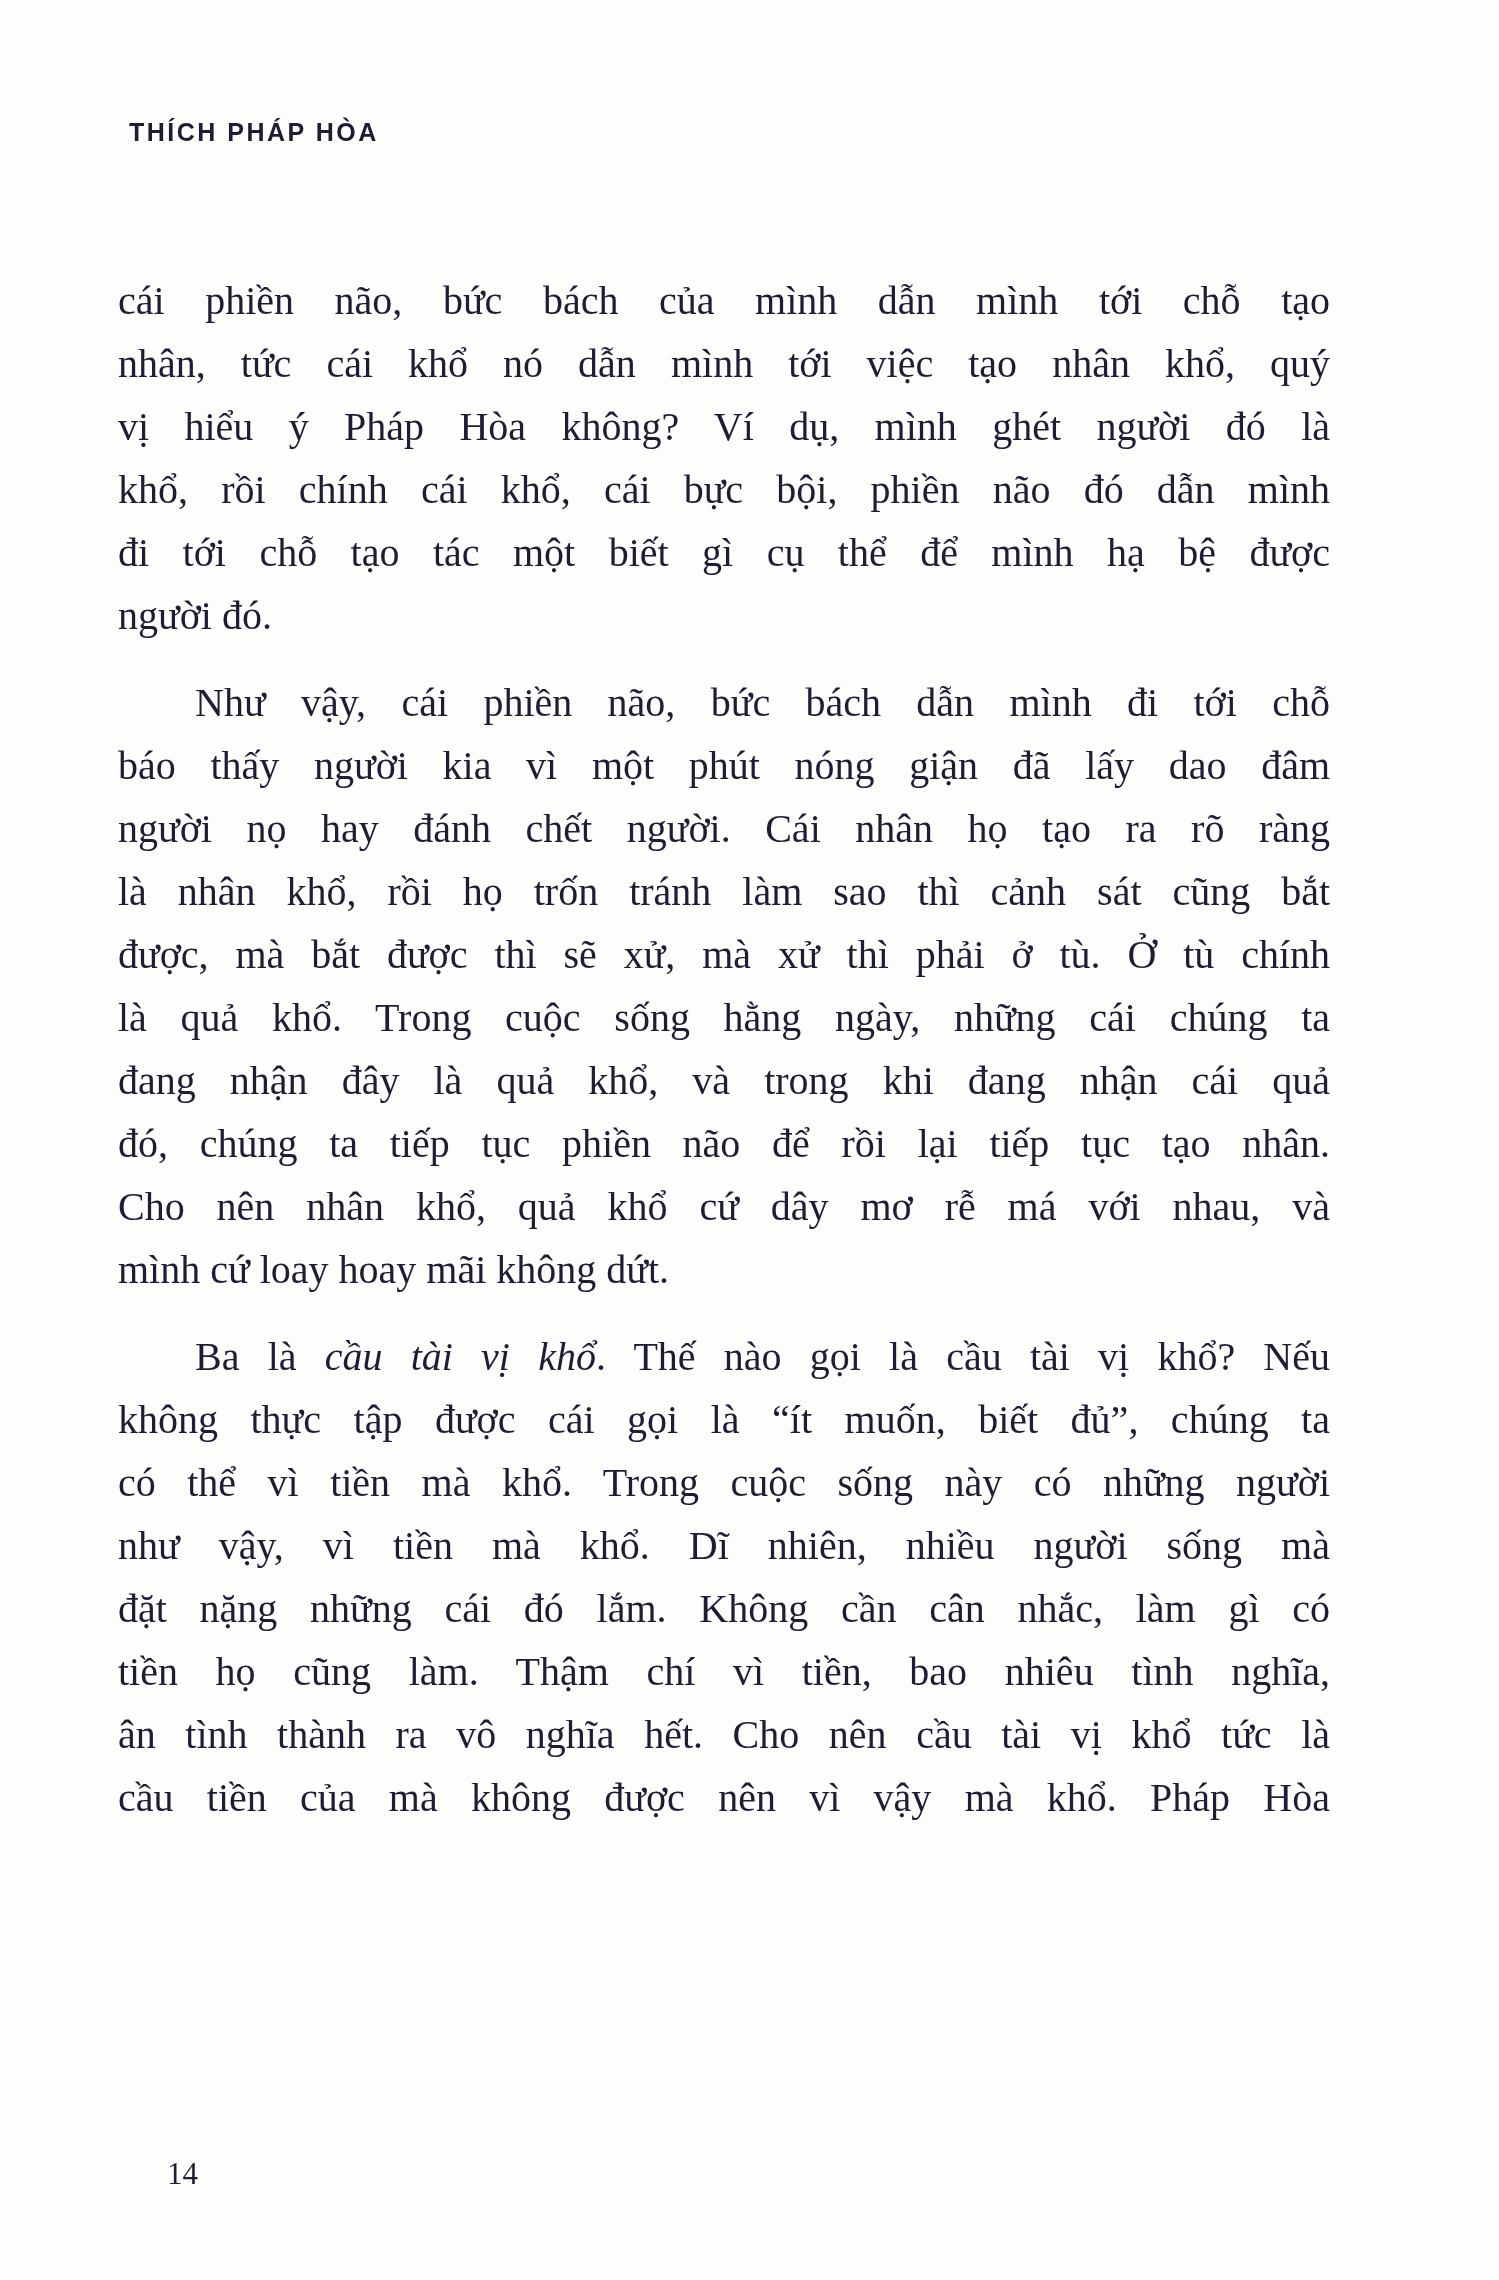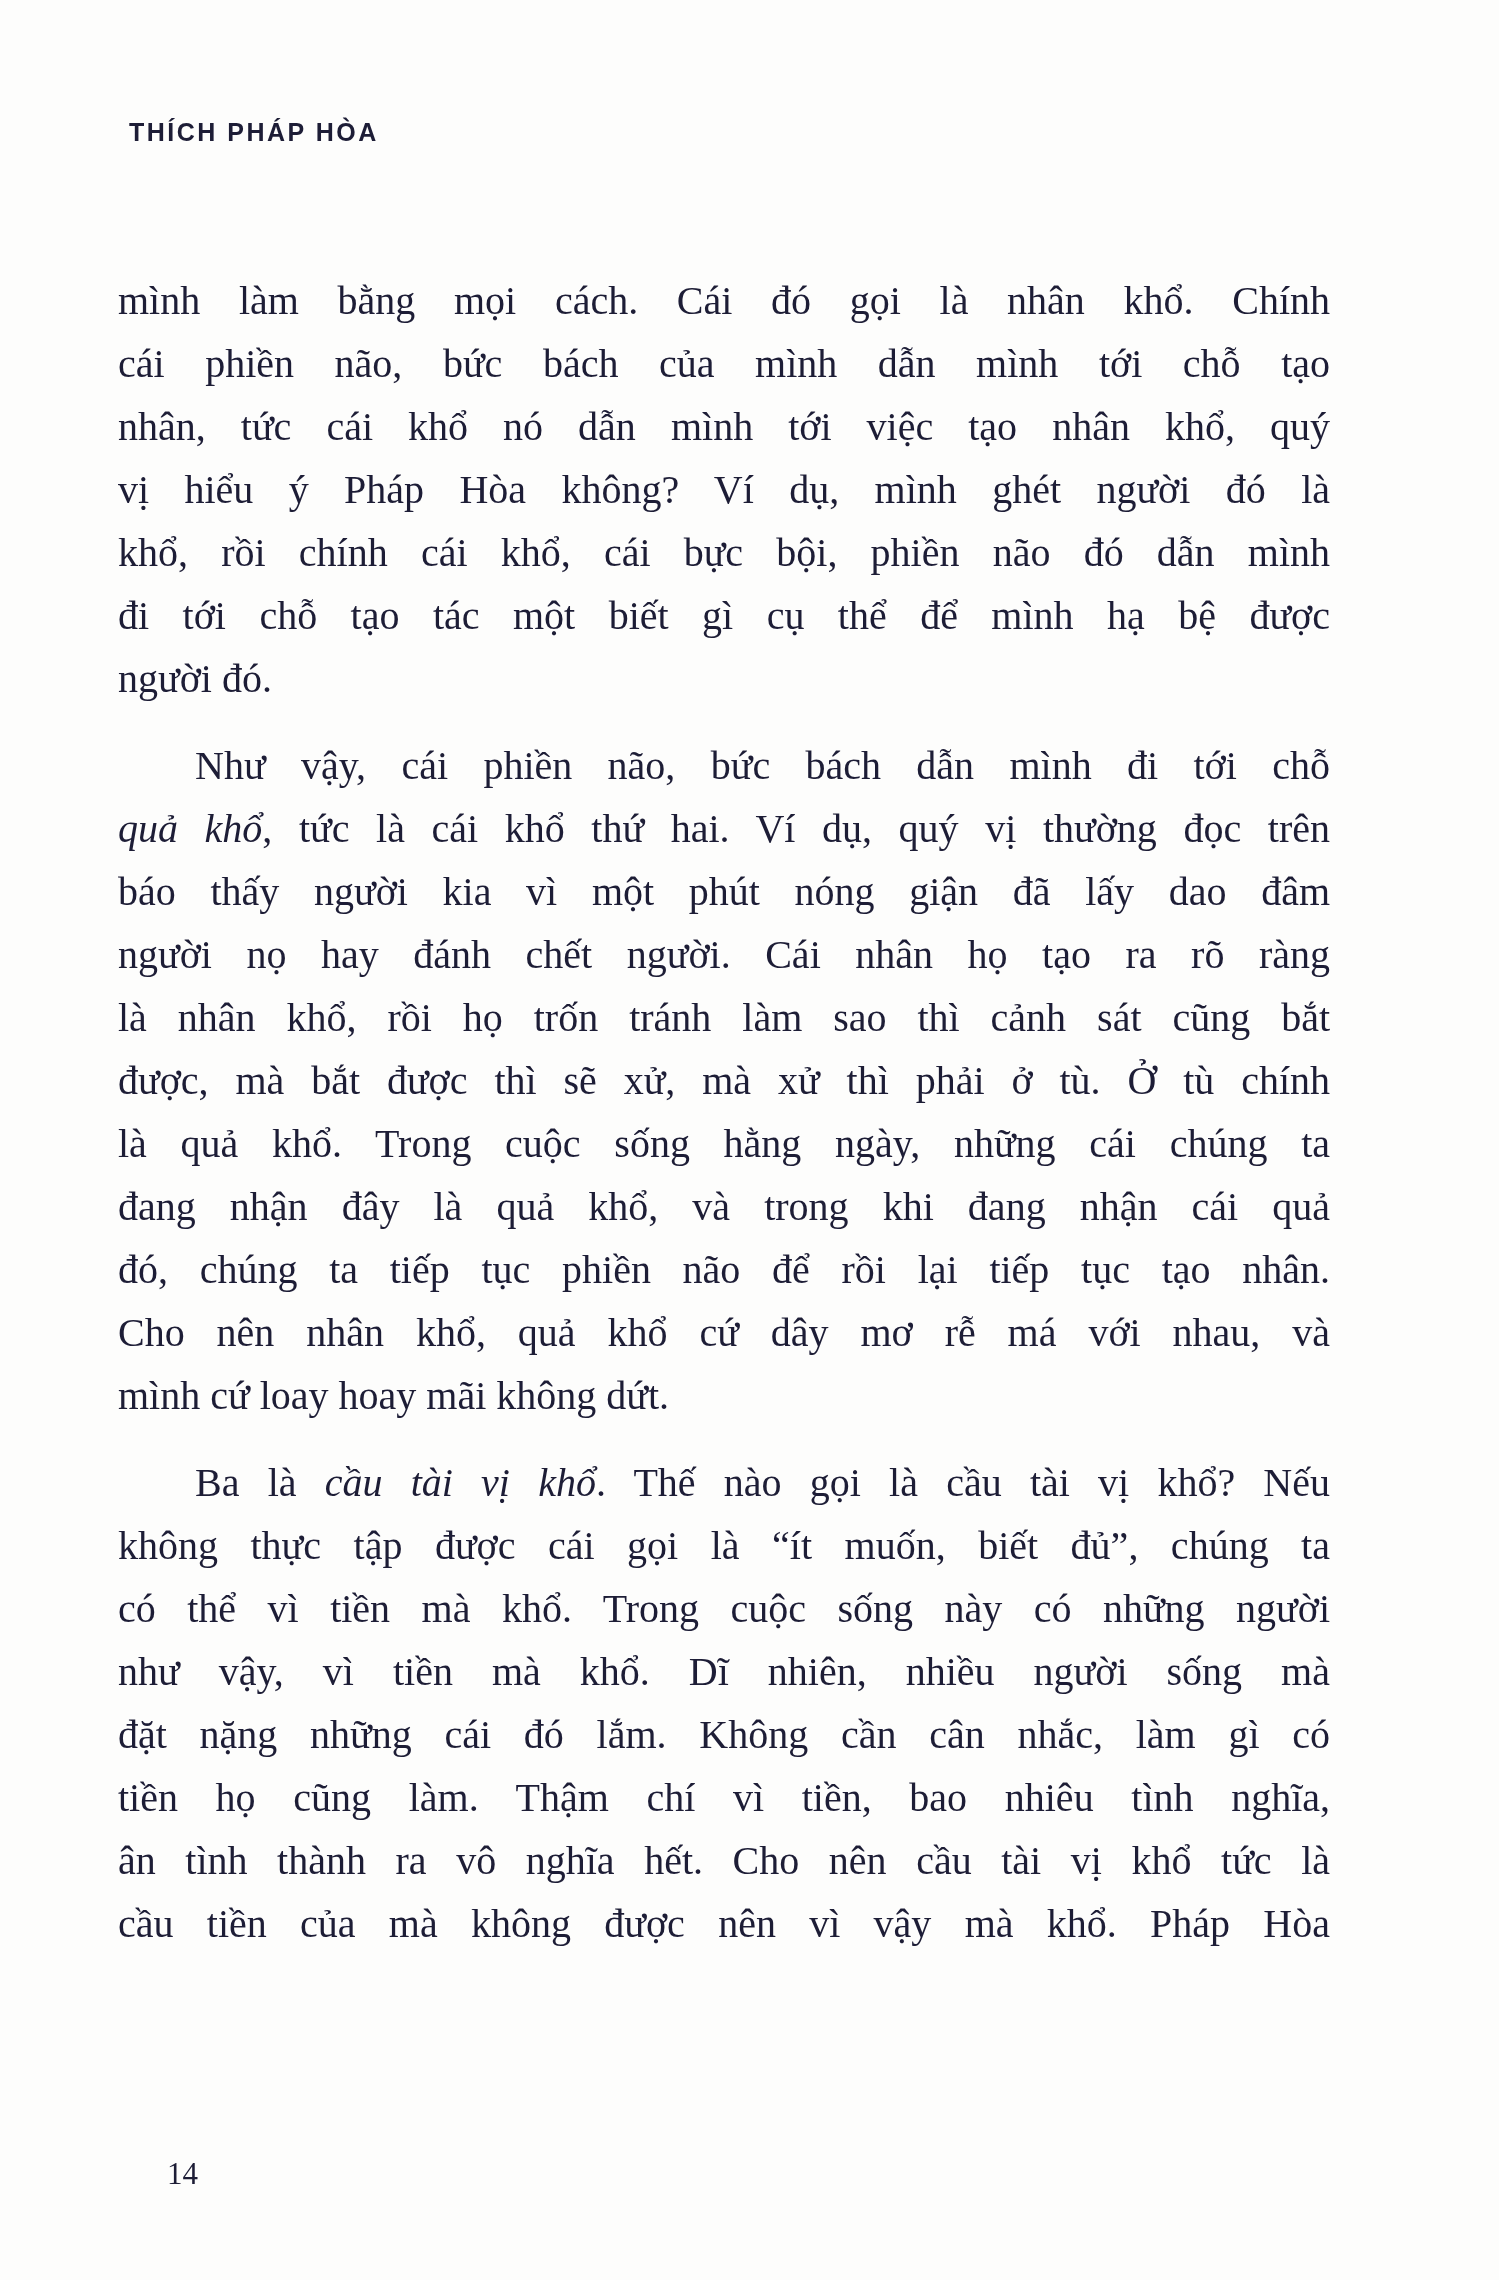--- a/index.html
+++ b/index.html
@@ -58,31 +58,29 @@
   }
 </style>
 </head>
 <body>
 
 <div class="page">
   <div class="running-header">THÍCH PHÁP HÒA</div>
 
   <div class="body-text">
       <div class="para">
-        <div class="line"><span>mình làm bằng mọi cách. Cái đó gọi là nhân khổ. Chính</span></div>
         <div class="line"><span>cái phiền não, bức bách của mình dẫn mình tới chỗ tạo</span></div>
         <div class="line"><span>nhân, tức cái khổ nó dẫn mình tới việc tạo nhân khổ, quý</span></div>
         <div class="line"><span>vị hiểu ý Pháp Hòa không? Ví dụ, mình ghét người đó là</span></div>
         <div class="line"><span>khổ, rồi chính cái khổ, cái bực bội, phiền não đó dẫn mình</span></div>
         <div class="line"><span>đi tới chỗ tạo tác một biết gì cụ thể để mình hạ bệ được</span></div>
         <div class="line last"><span>người đó.</span></div>
       </div>
       <div class="para">
         <div class="line indent"><span>Như vậy, cái phiền não, bức bách dẫn mình đi tới chỗ</span></div>
-        <div class="line"><span class="it">quả khổ</span><span>, tức là cái khổ thứ hai. Ví dụ, quý vị thường đọc trên</span></div>
         <div class="line"><span>báo thấy người kia vì một phút nóng giận đã lấy dao đâm</span></div>
         <div class="line"><span>người nọ hay đánh chết người. Cái nhân họ tạo ra rõ ràng</span></div>
         <div class="line"><span>là nhân khổ, rồi họ trốn tránh làm sao thì cảnh sát cũng bắt</span></div>
         <div class="line"><span>được, mà bắt được thì sẽ xử, mà xử thì phải ở tù. Ở tù chính</span></div>
         <div class="line"><span>là quả khổ. Trong cuộc sống hằng ngày, những cái chúng ta</span></div>
         <div class="line"><span>đang nhận đây là quả khổ, và trong khi đang nhận cái quả</span></div>
         <div class="line"><span>đó, chúng ta tiếp tục phiền não để rồi lại tiếp tục tạo nhân.</span></div>
         <div class="line"><span>Cho nên nhân khổ, quả khổ cứ dây mơ rễ má với nhau, và</span></div>
         <div class="line last"><span>mình cứ loay hoay mãi không dứt.</span></div>
       </div>

